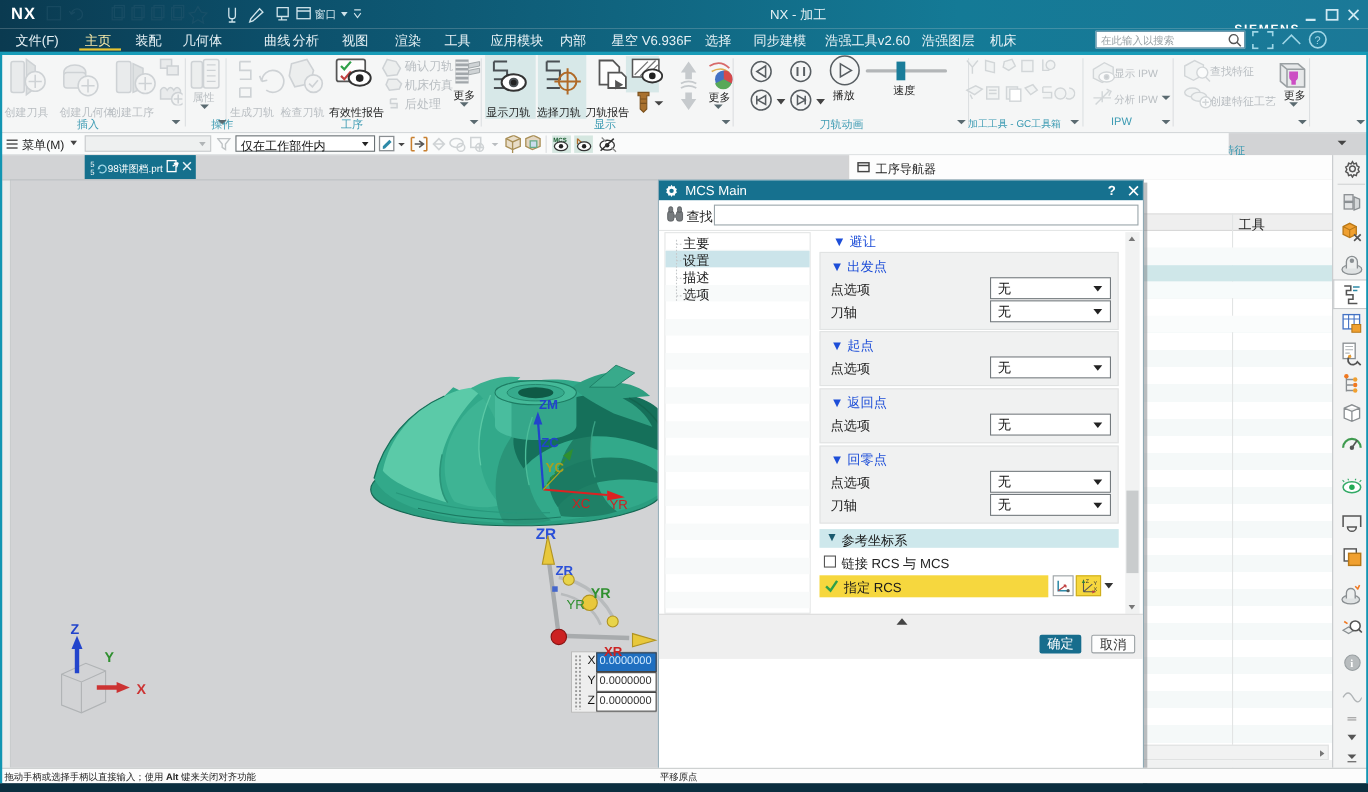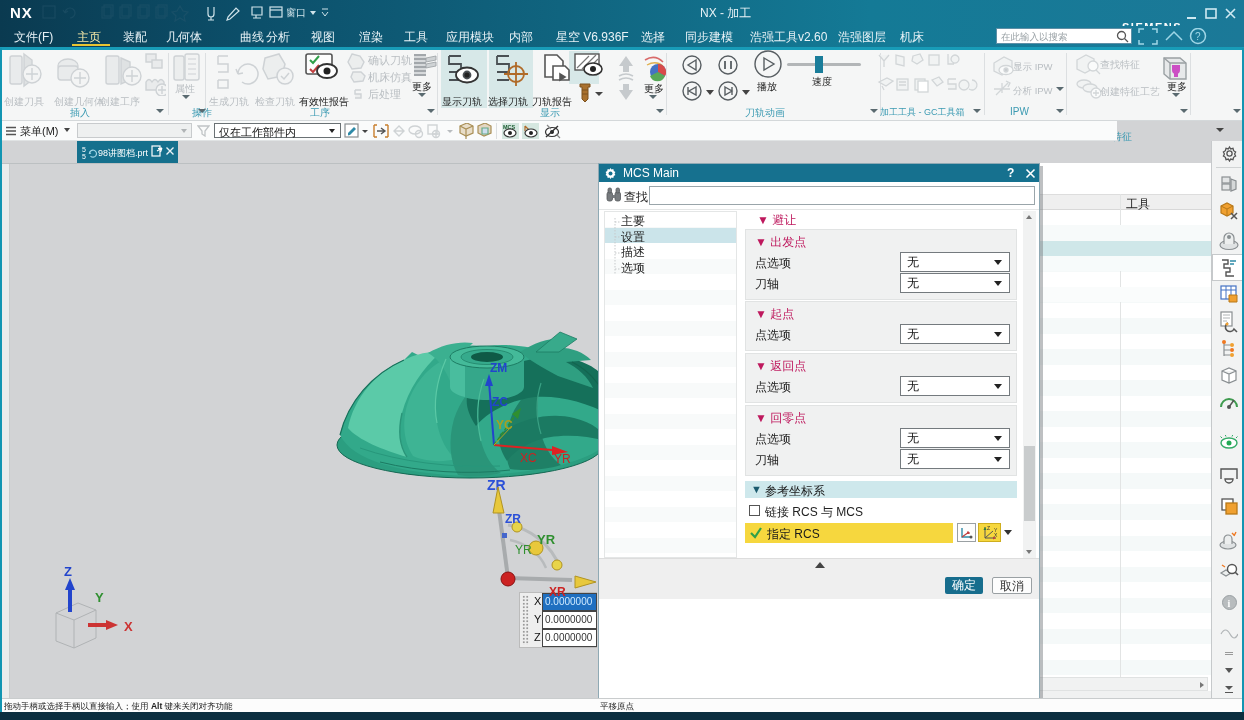--- a/index.html
+++ b/index.html
@@ -30,21 +30,21 @@
 
 #gfx { left:2px; top:163px; width:769px; height:535px; background:#d2d3d5; }
 #leftgutter { left:2px; top:163px; width:8px; height:535px; background:#ebecec; border-right:1px solid #c9cccd; }
 
 #rpanel { left:771px; top:163px; width:440px; height:535px; background:#ffffff; border-left:1px solid #c6c9cb; }
 
 #sidebar { left:1211px; top:141px; width:33px; height:557px; background:#f2f3f3; border-left:1px solid #c6c9cb; }
 
 #dialog { left:598px; top:163px; width:442px; height:568px; background:#fff; border:1px solid #8fa9b4; box-shadow:3px 3px 0 rgba(125,130,133,.5); }
 #dlgtitle { position:absolute; left:0; top:0; width:100%; height:18px; background:#16718f; color:#fff; }
-.sect { color:#be185d; font-size:12px; }
+.sect { color:#1d4ed8; font-size:12px; }
 .gbox { position:absolute; left:146px; width:272px; background:#f0f1f1; border:1px solid #e1e3e3; }
 .sel { position:absolute; left:154px; width:110px; height:20px; background:#fff; border:1px solid #747a7e; font-size:12px; color:#111; line-height:18px; padding-left:6px; }
 .sel:after { content:""; position:absolute; right:7px; top:7px; border-left:4px solid transparent; border-right:4px solid transparent; border-top:5px solid #222; }
 .lbl { position:absolute; font-size:12px; color:#222; }
 
 #statusbar { left:0; top:698px; width:1244px; height:14px; background:#fcfcfc; border-top:1px solid #c9cccd; font-size:8.5px; color:#222; }
 #bottomstrip { left:0; top:712px; width:1244px; height:8px; background:#0b2e3f; }
 .tealborder { background:#1295b2; }
 </style>
 </head>
@@ -523,20 +523,27 @@
 
     <div class="abs" style="left:4px;top:514px;width:432px;height:14px;background:#f1f2f2;border:1px solid #e0e2e2;">
       <div class="abs" style="left:11px;top:2px;width:44px;height:9px;background:#cdd0d1;"></div>
       <div class="abs" style="left:3px;top:4px;width:0;height:0;border-top:3.5px solid transparent;border-bottom:3.5px solid transparent;border-right:4px solid #777;"></div>
       <div class="abs" style="right:3px;top:4px;width:0;height:0;border-top:3.5px solid transparent;border-bottom:3.5px solid transparent;border-left:4px solid #777;"></div>
     </div>
   </div>
   <div class="abs" style="left:772px;top:691px;width:439px;height:7px;background:#f0f1f1;"></div>
   <div class="abs" style="left:2px;top:163px;width:769px;height:1px;background:#bcc0c2;"></div>
 
+  <div class="abs" style="left:771px;top:141px;width:440px;height:22px;background:#fdfdfd;border-left:1px solid #cfcfcf;">
+    <svg class="abs" style="left:7px;top:5px;" width="12" height="12" viewBox="0 0 12 12">
+        <rect x="1" y="2" width="10" height="8" fill="none" stroke="#444" stroke-width="1.3"></rect>
+        <path d="M1 4.5 h10" stroke="#444" stroke-width="1.3"></path>
+      </svg>
+    <div class="abs" style="left:24px;top:5px;font-size:11px;color:#222;">工序导航器</div>
+  </div>
 
   <div class="abs" id="sidebar">
     <svg class="abs" style="left:9px;top:4px;" width="17" height="17" viewBox="0 0 17 17">
       <path d="M8.5 2 l1.2 2 2.3 -.6 .6 2.3 2 1.2 -1 2.1 1 2.1 -2 1.2 -.6 2.3 -2.3 -.6 -1.2 2 -1.2 -2 -2.3 .6 -.6 -2.3 -2 -1.2 1 -2.1 -1 -2.1 2 -1.2 .6 -2.3 2.3 .6 z" fill="none" stroke="#555" stroke-width="1.3"></path>
       <circle cx="8.5" cy="8.5" r="2.6" fill="none" stroke="#555" stroke-width="1.3"></circle>
     </svg>
     <div class="abs" style="left:4px;top:26px;width:25px;height:1px;background:#d0d3d4;"></div>
     <svg class="abs" style="left:8px;top:34px;" width="18" height="19" viewBox="0 0 18 19">
       <g stroke="#8a8f92" stroke-width="1.2" fill="#e3e5e6">
         <rect x="2" y="2" width="8" height="6"></rect>

